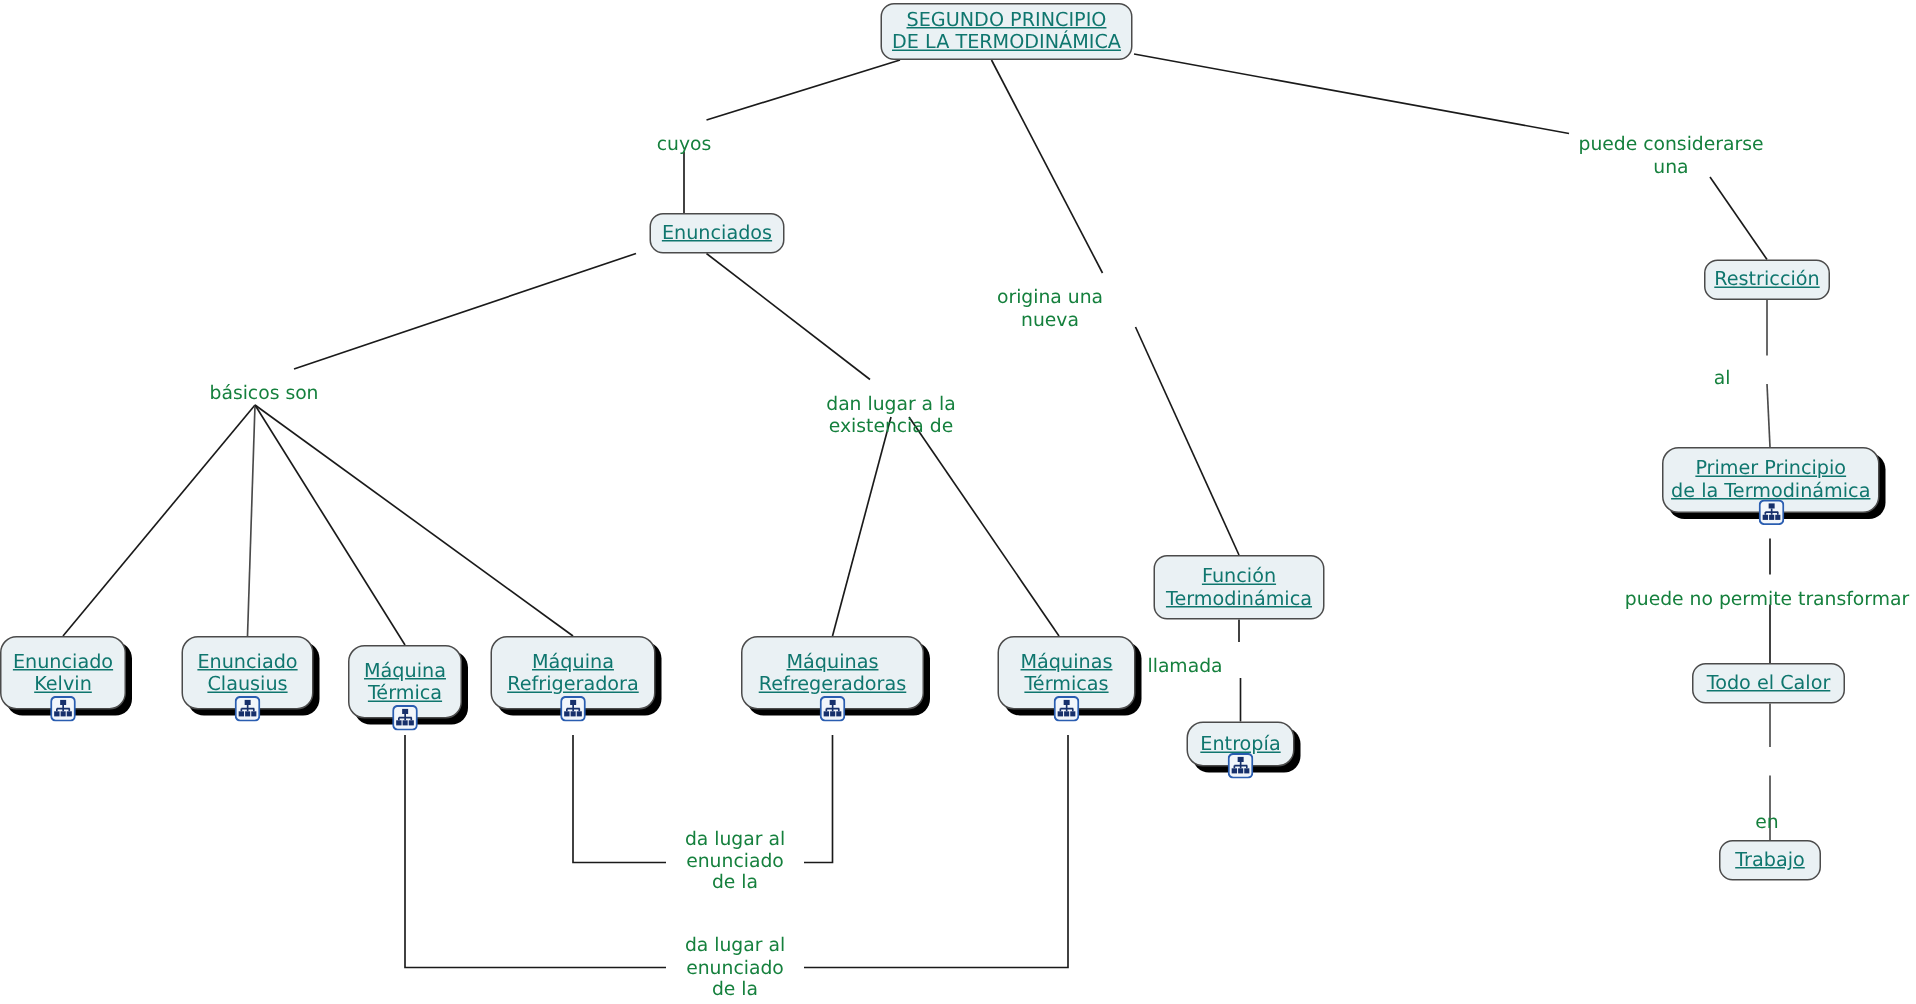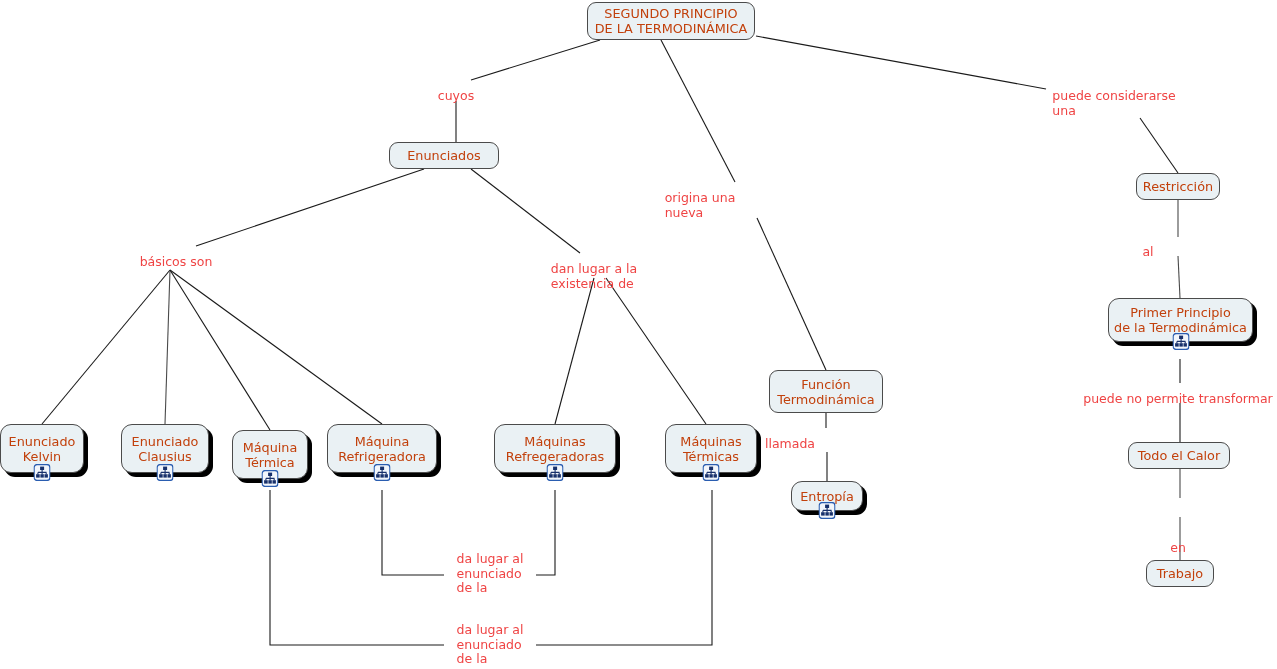--- a/index.html
+++ b/index.html
@@ -1,26 +1,26 @@
 <!DOCTYPE html>
 <html><head>
 <meta charset="utf-8">
 <style>
   html,body{margin:0;padding:0;background:#ffffff;}
   #stage{position:relative;width:1277px;height:669px;background:#ffffff;overflow:hidden;
          font-family:"DejaVu Sans","Liberation Sans",sans-serif;}
   svg.layer{position:absolute;left:0;top:0;width:1277px;height:669px;}
   .edge{stroke:#1a1a1a;stroke-width:1.1;fill:none;}
   .edge-soft{stroke:#4a4a4a;stroke-width:1.1;fill:none;}
-  .linklabel{position:absolute;color:#ef4444;font-size:12.5px;line-height:14.5px;
-             text-align:left;white-space:pre;transform:translate(-50%,0);}
+  .linklabel{position:absolute;color:#15803d;font-size:12.5px;line-height:14.5px;
+             text-align:center;white-space:pre;transform:translate(-50%,0);}
   .node{position:absolute;box-sizing:border-box;background:#eaf1f4;
-        border:1.2px solid #4b4b4b;border-radius:9px;color:#c2410c;
+        border:1.2px solid #4b4b4b;border-radius:9px;color:#0f766e;
         font-size:12.8px;line-height:15px;text-align:center;
-        display:flex;align-items:center;justify-content:center;white-space:pre;}
+        display:flex;align-items:center;justify-content:center;white-space:pre;text-decoration:underline;}
   .node.shadow{box-shadow:4px 4px 0 0 #000000;border-radius:11px;}
   .node.root{font-size:12.8px;}
   .nicon{position:absolute;width:17px;height:17px;transform:translate(-50%,0);}
 </style>
 </head>
 <body>
 
 <div id="stage">
 
   <svg class="layer">
@@ -50,21 +50,21 @@
         <polyline points="382,490 382,575 444,575" class="edge"></polyline>
         <polyline points="536,575 555,575 555,490" class="edge"></polyline>
         <polyline points="270,490 270,645 444,645" class="edge"></polyline>
         <polyline points="536,645 712,645 712,490" class="edge"></polyline>
       </g>
   </svg>
 
   <div id="nodes-layer">
       <div class="node root" style="left: 587px; top: 2px; width: 168px; height: 38px;">SEGUNDO PRINCIPIO
 DE LA TERMODINÁMICA</div>
-      <div class="node" style="left: 389px; top: 142px; width: 110px; height: 27px;">Enunciados</div>
+      <div class="node" style="left: 433px; top: 142px; width: 90px; height: 27px;">Enunciados</div>
       <div class="node shadow" style="left: 0px; top: 424px; width: 84px; height: 49px;">Enunciado
 Kelvin</div>
       <div class="nicon" style="left: 42px; top: 464px;"><svg viewBox="0 0 17 17" width="17" height="17">
           <rect x="0.6" y="0.6" width="15.8" height="15.8" rx="3" ry="3" fill="#f2f6fb" stroke="#2a5db0" stroke-width="1.3"></rect>
           <rect x="6.6" y="2.6" width="4" height="3.4" fill="#17306b"></rect>
           <rect x="2.6" y="10.2" width="3.6" height="3.4" fill="#17306b"></rect>
           <rect x="6.9" y="10.2" width="3.4" height="3.4" fill="#17306b"></rect>
           <rect x="11.0" y="10.2" width="3.4" height="3.4" fill="#17306b"></rect>
           <path d="M8.6 6.0 L8.6 8.4 M4.4 8.4 L13.0 8.4 M4.4 8.4 L4.4 10.2 M8.6 8.4 L8.6 10.2 M12.7 8.4 L12.7 10.2" stroke="#17306b" stroke-width="1.1" fill="none"></path>
         </svg></div>

